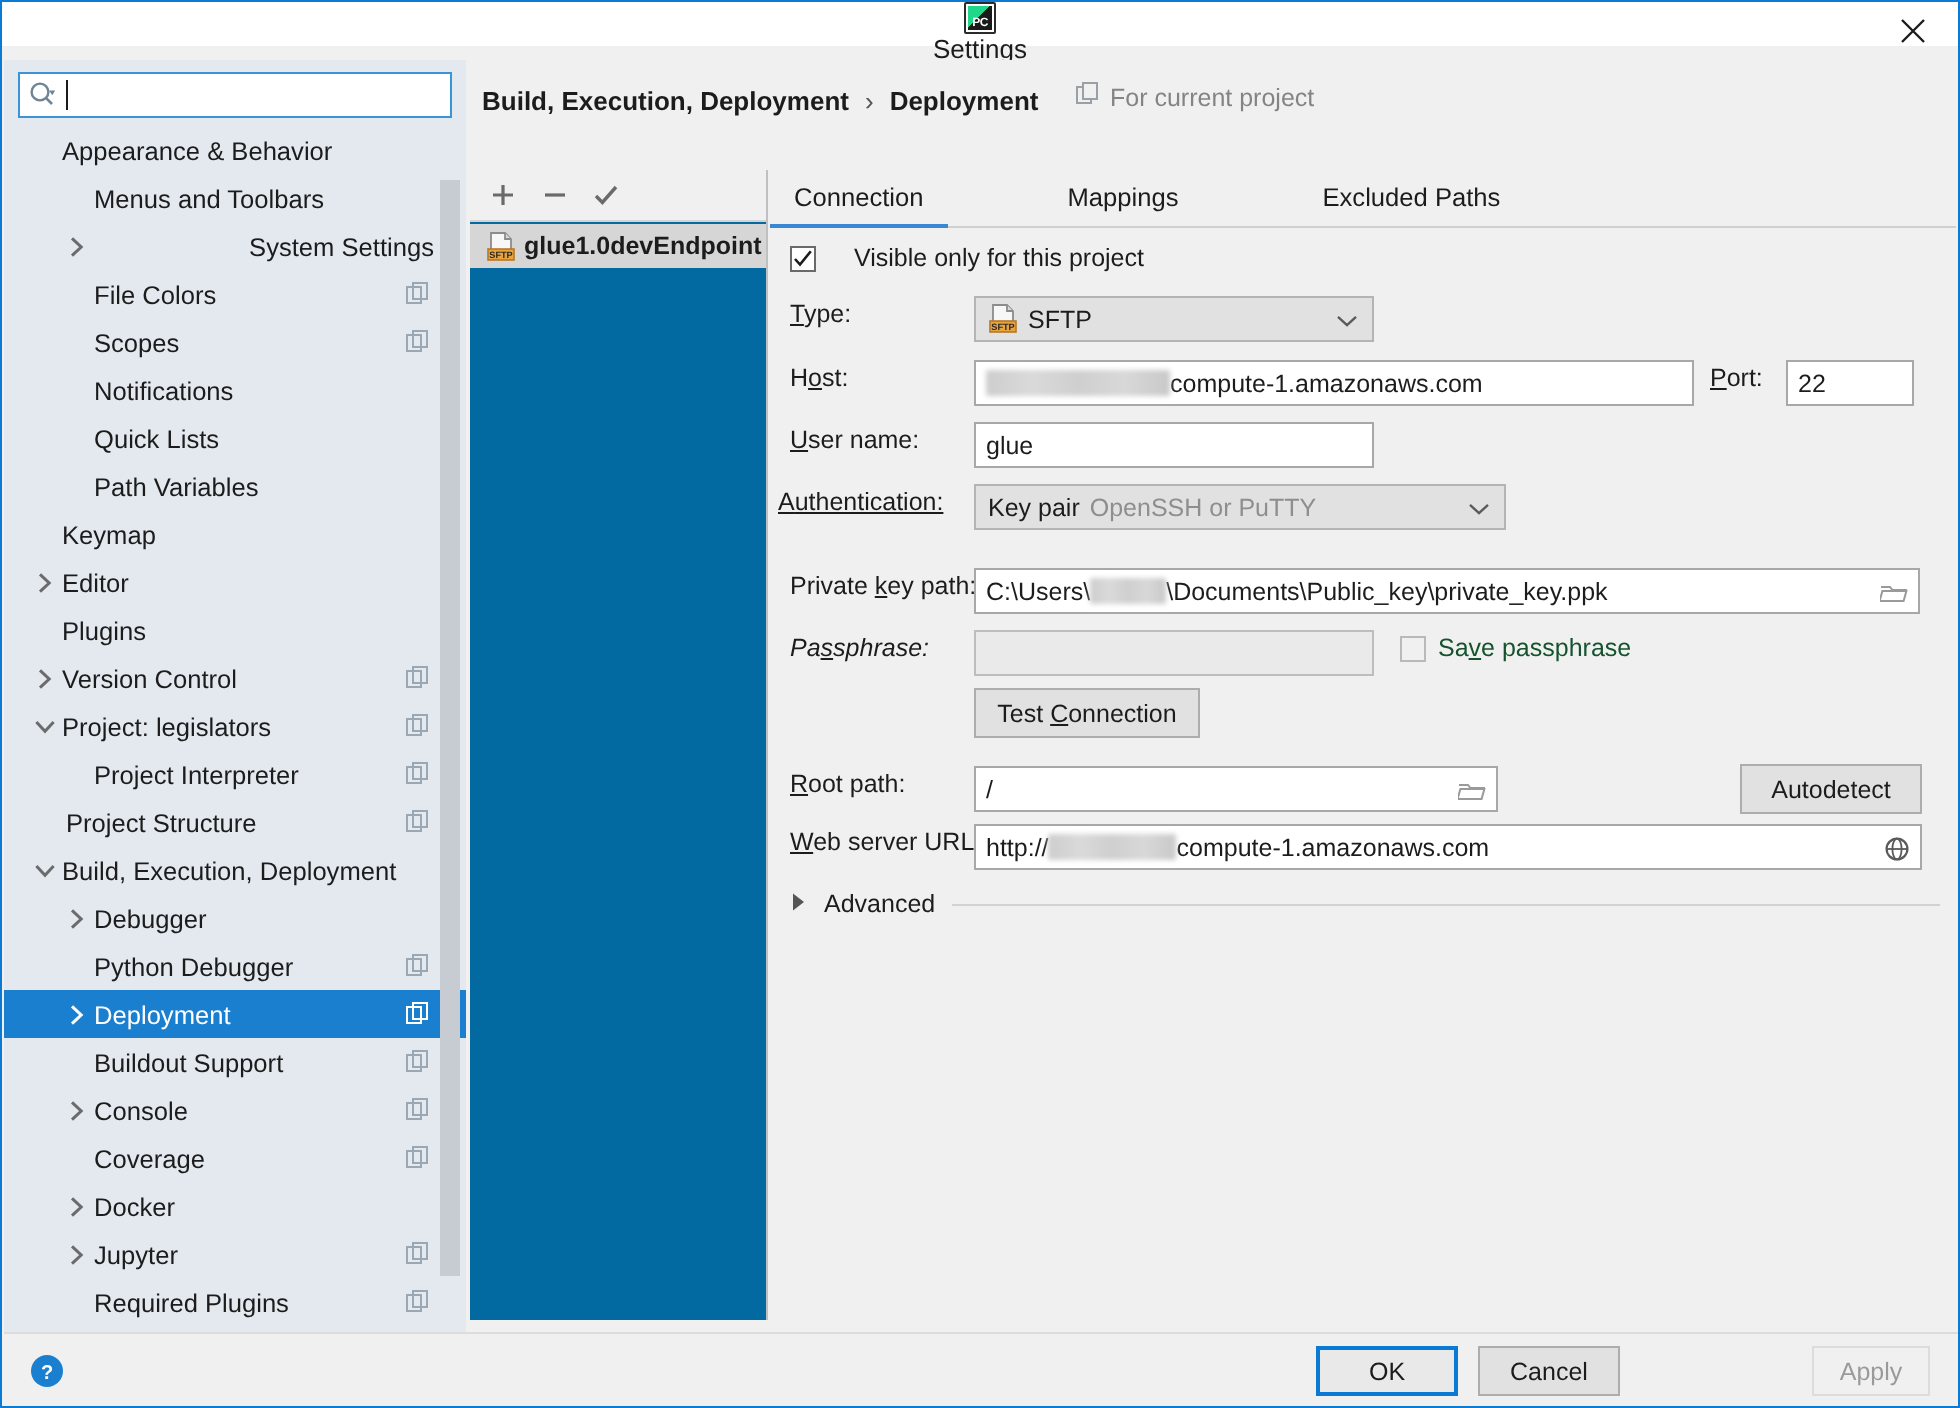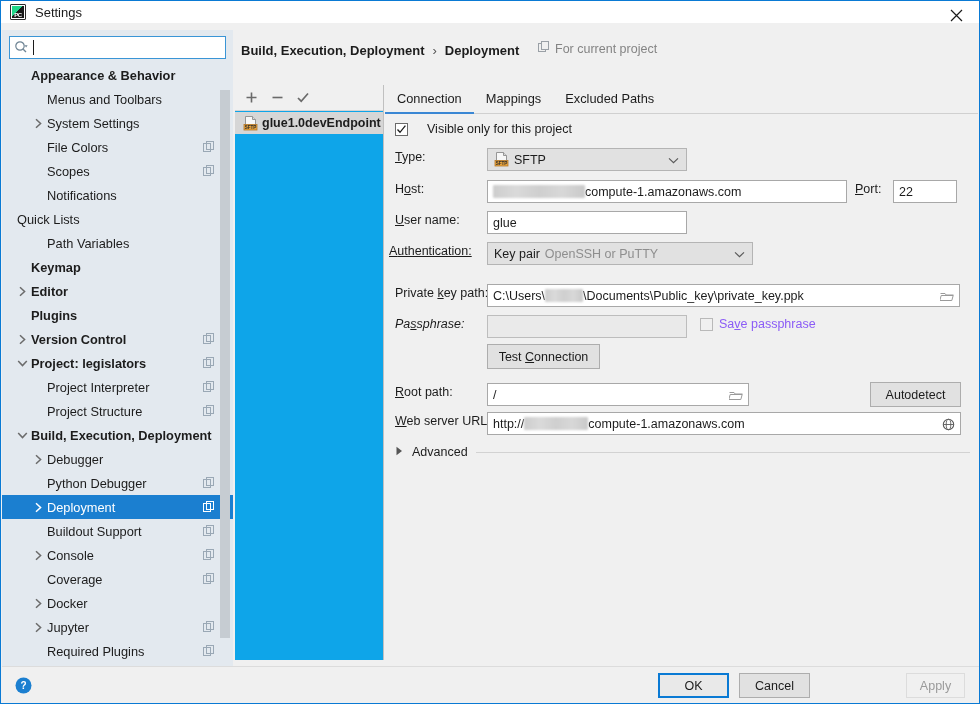--- a/index.html
+++ b/index.html
@@ -18,21 +18,21 @@
     width: 980px; height: 704px;
     background: #f0f0f0;
     border: 1px solid #0a7ad4;
     overflow: hidden;
   }
 
   
   #titlebar {
     position: absolute; left:0; top:0; width: 978px; height: 22px;
     background: #ffffff;
-    display: flex; align-items: center;
+    display: flex; align-items: center; flex-direction: column;
   }
   #app-icon {
     width: 16px; height: 16px; margin-left: 9px; margin-right: 9px;
     background: #ffffff; border: 1px solid #2b2b2b; border-radius: 1px;
     position: relative; flex: none;
   }
   #app-icon::before {
     content: ""; position: absolute; left: 1px; top: 1px; right: 1px; bottom: 1px;
     background: linear-gradient(135deg,#21d789 0%, #21d789 45%, #1a1a1a 45%, #1a1a1a 100%);
   }
@@ -80,21 +80,21 @@
     white-space: nowrap;
   }
   .tree-row.selected { background: #1b7fd0; }
   .tree-row.selected .tree-label { color: #ffffff; }
   .tree-arrow {
     width: 13px; height: 13px; flex: none; margin-right: 2px;
     display: flex; align-items: center; justify-content: center;
   }
   .tree-arrow.empty { visibility: hidden; }
   .tree-label { font-size: 12.8px; color: #1c1c1c; }
-  .tree-label.bold { font-weight: bold; }
+  .tree-label.bold { font-weight: normal; }
   .proj-icon {
     position: absolute; right: 18px; top: 50%; transform: translateY(-50%);
     width: 12px; height: 12px;
   }
   
   #sb-track {
     position: absolute; right: 3px; top: 37px; width: 10px; bottom: 4px;
     background: #e3e9ef;
   }
   #sb-thumb {
@@ -115,21 +115,21 @@
   #bc-sep { font-weight: normal; color: #555; }
   #for-project {
     position: absolute; left: 305px; top: 11px;
     display: flex; align-items: center; gap: 5px;
     color: #848484; font-size: 12.5px; font-weight: normal;
   }
 
   
   #list-panel {
     position: absolute; left: 2px; top: 55px; width: 149px; bottom: 8px;
-    background: #0ea5e9; border-right: 1px solid #c0c0c0;
+    background: #0369a1; border-right: 1px solid #c0c0c0;
   }
   #list-toolbar {
     height: 26px; display: flex; align-items: center; gap: 2px;
     padding-left: 4px; background: #f0f0f0;
     border-bottom: 1px solid #d4d4d4;
   }
   .tb-btn {
     width: 24px; height: 22px; display:flex; align-items:center; justify-content:center;
     cursor: default;
   }
@@ -139,20 +139,21 @@
     padding-left: 8px; font-size: 12.5px; font-weight: bold; cursor: default;
   }
   .server-item.selected { background: #d6d6d6; }
   .sftp-icon { width: 15px; height: 15px; flex: none; }
 
   
   #tabs {
     position: absolute; left: 152px; top: 57px; right: 0; height: 27px;
     display: flex; align-items: flex-end;
     border-bottom: 1px solid #d0d0d0;
+    gap: 48px;
   }
   .tab {
     padding: 0 12px 5px 12px; font-size: 12.8px; color: #1c1c1c;
     cursor: default; position: relative; line-height: 18px;
   }
   .tab.active::after {
     content:""; position:absolute; left:0; right:0; bottom:-1px;
     height: 2px; background: #3a87d4;
   }
 
@@ -247,21 +248,21 @@
 
     <div id="tree">
         <div class="tree-row" style="padding-left: 14px;">
           <span class="tree-arrow empty"></span>
           <span class="tree-label bold">Appearance &amp; Behavior</span>
         </div>
         <div class="tree-row" style="padding-left: 30px;">
           <span class="tree-arrow empty"></span>
           <span class="tree-label">Menus and Toolbars</span>
         </div>
-        <div class="tree-row" style="padding-left: 30px;">
+        <div class="tree-row" style="padding-left: 30px; justify-content: space-between;">
           <span class="tree-arrow">
             <svg width="9" height="11" viewBox="0 0 9 11">
               <path d="M2 1.2 L6.6 5.5 L2 9.8" fill="none" stroke="#6b6b6b" stroke-width="1.5"></path>
             </svg>
           </span>
           <span class="tree-label">System Settings</span>
         </div>
         <div class="tree-row" style="padding-left: 30px; text-align: center;">
           <span class="tree-arrow empty"></span>
           <span class="tree-label">File Colors</span>
@@ -275,21 +276,21 @@
           <span class="tree-label">Scopes</span>
           <span class="proj-icon"><svg width="12" height="12" viewBox="0 0 12 12">
               <rect x="0.5" y="2.5" width="7" height="8" fill="none" stroke="#9aa8b5" stroke-width="1"></rect>
               <rect x="3.5" y="0.5" width="7" height="8" fill="none" stroke="#9aa8b5" stroke-width="1"></rect>
             </svg></span>
         </div>
         <div class="tree-row" style="padding-left: 30px;">
           <span class="tree-arrow empty"></span>
           <span class="tree-label">Notifications</span>
         </div>
-        <div class="tree-row" style="">
+        <div class="tree-row" style="padding-left: 30px;">
           <span class="tree-arrow empty"></span>
           <span class="tree-label">Quick Lists</span>
         </div>
         <div class="tree-row" style="padding-left: 30px;">
           <span class="tree-arrow empty"></span>
           <span class="tree-label">Path Variables</span>
         </div>
         <div class="tree-row" style="padding-left: 14px;">
           <span class="tree-arrow empty"></span>
           <span class="tree-label bold">Keymap</span>
@@ -331,21 +332,21 @@
             </svg></span>
         </div>
         <div class="tree-row" style="padding-left: 30px;">
           <span class="tree-arrow empty"></span>
           <span class="tree-label">Project Interpreter</span>
           <span class="proj-icon"><svg width="12" height="12" viewBox="0 0 12 12">
               <rect x="0.5" y="2.5" width="7" height="8" fill="none" stroke="#9aa8b5" stroke-width="1"></rect>
               <rect x="3.5" y="0.5" width="7" height="8" fill="none" stroke="#9aa8b5" stroke-width="1"></rect>
             </svg></span>
         </div>
-        <div class="tree-row" style="padding-left: 30px; align-items: center;">
+        <div class="tree-row" style="padding-left: 16px; align-items: center;">
           <span class="tree-arrow empty"></span>
           <span class="tree-label">Project Structure</span>
           <span class="proj-icon"><svg width="12" height="12" viewBox="0 0 12 12">
               <rect x="0.5" y="2.5" width="7" height="8" fill="none" stroke="#9aa8b5" stroke-width="1"></rect>
               <rect x="3.5" y="0.5" width="7" height="8" fill="none" stroke="#9aa8b5" stroke-width="1"></rect>
             </svg></span>
         </div>
         <div class="tree-row" style="padding-left: 14px;">
           <span class="tree-arrow">
             <svg width="11" height="9" viewBox="0 0 11 9">
@@ -580,21 +581,21 @@
       </div>
 
       <div class="row" style="left:10px; top:197px;font-style:italic;">
         <span class="lbl">Pa<u>s</u>sphrase:</span>
       </div>
       <div class="fld disabled" style="position:absolute; left:102px; top:195px; width:200px;">
         <span></span>
       </div>
       <div class="row" style="left:315px; top:197px; gap:6px;">
         <span class="cbox disabled"></span>
-        <span class="lbl" style="color:#8b5cf6;">Sa<u>v</u>e passphrase</span>
+        <span class="lbl" style="color:#14532d;">Sa<u>v</u>e passphrase</span>
       </div>
 
       <div class="btn" style="position:absolute; left:102px; top:224px; width:113px;">
         <span>Test <u>C</u>onnection</span>
       </div>
 
       <div class="row" style="left:10px; top:265px;">
         <span class="lbl"><u>R</u>oot path:</span>
       </div>
       <div class="fld" style="position:absolute; left:102px; top:263px; width:262px; padding-right:24px;">

